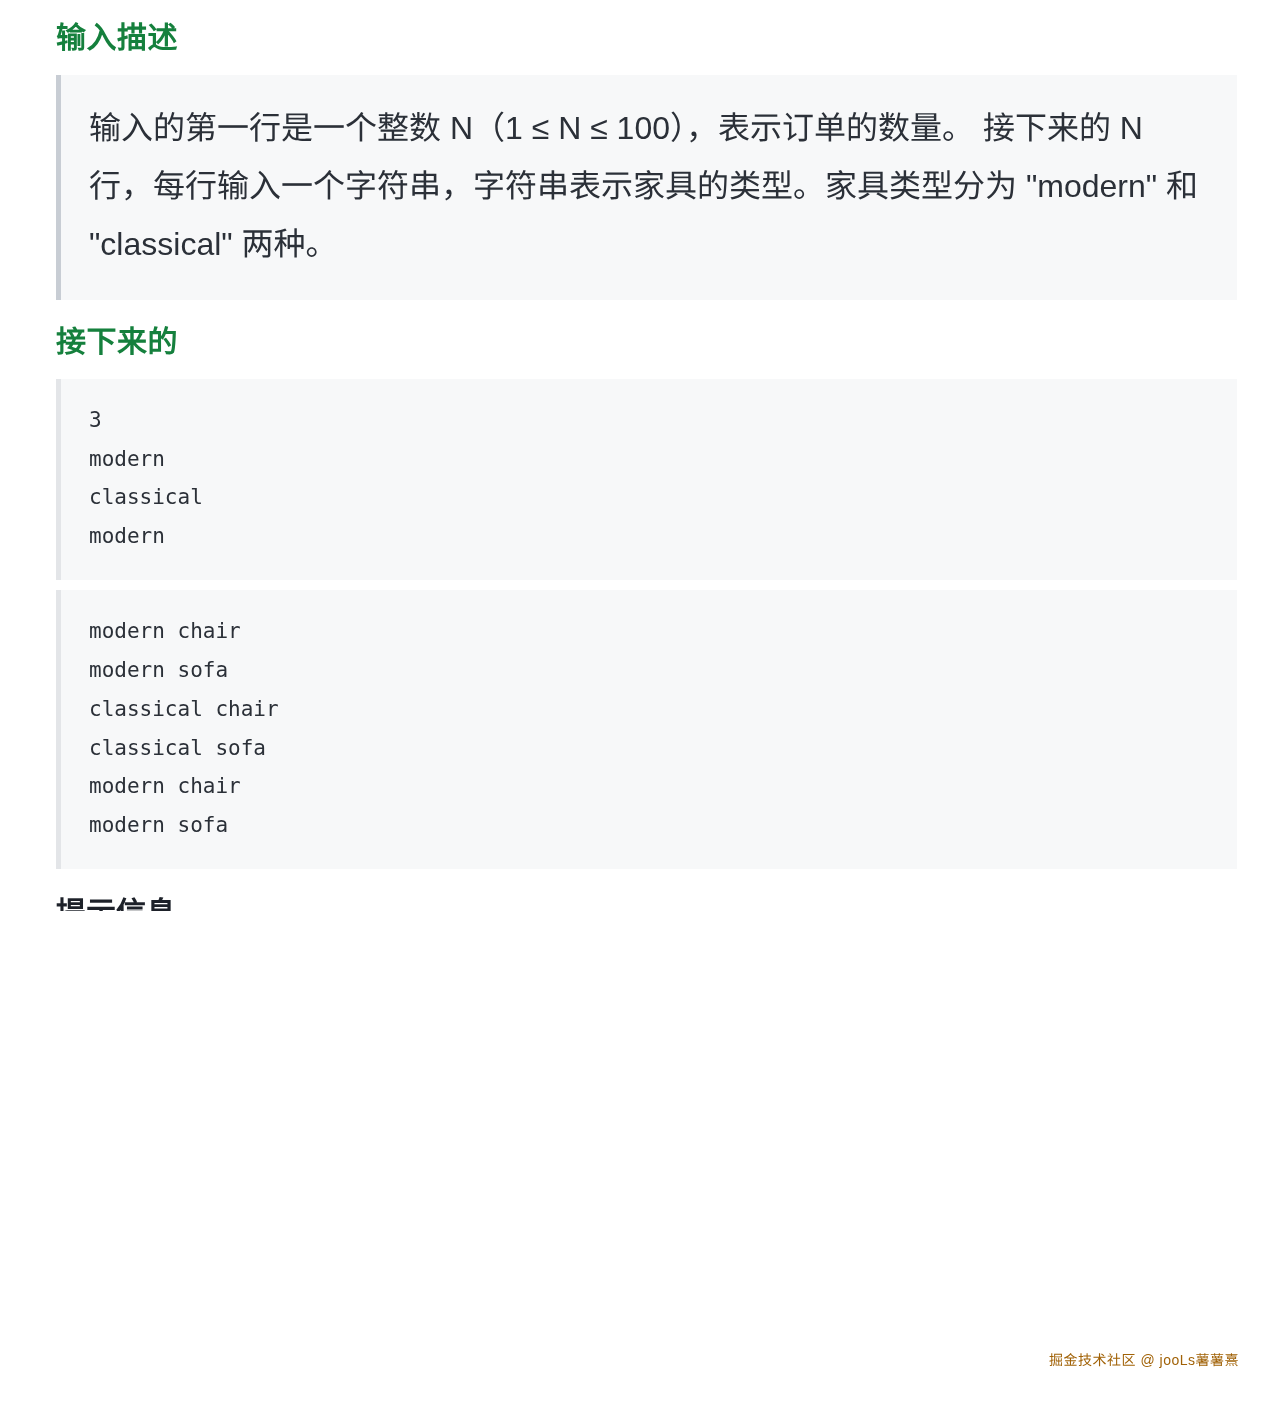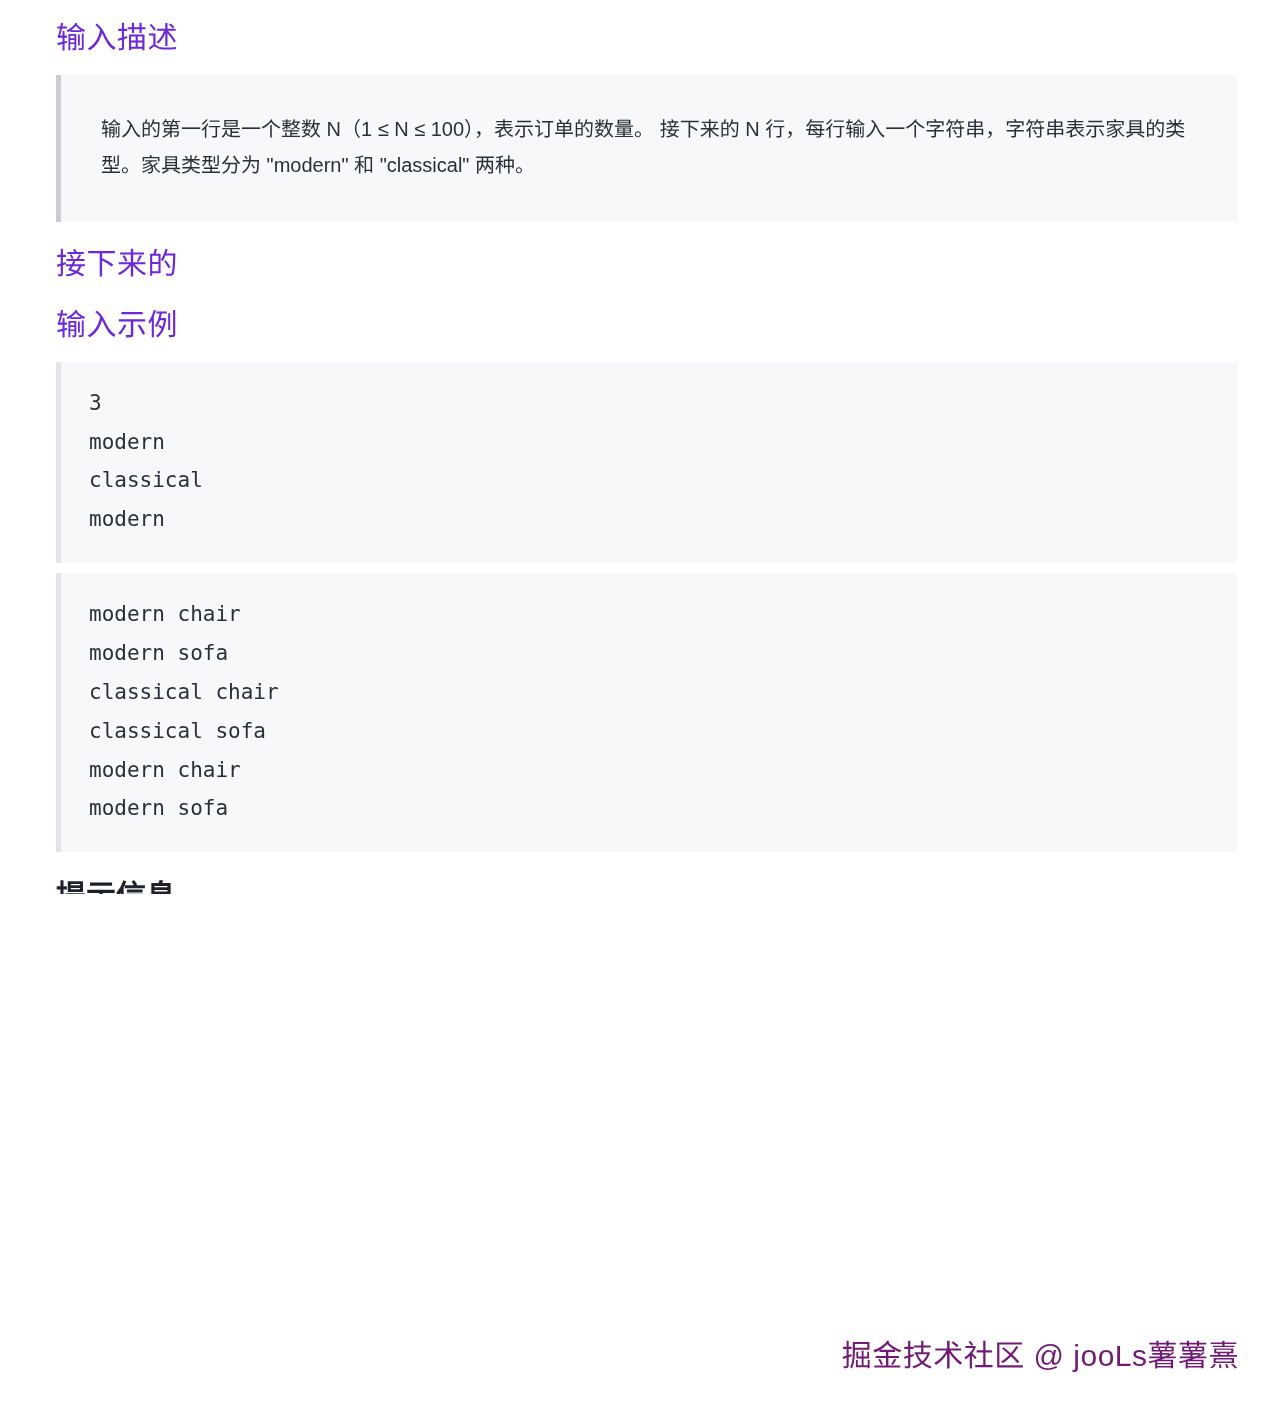--- a/index.html
+++ b/index.html
@@ -14,39 +14,39 @@
     color: #1d2129;
     position: relative;
     overflow: hidden;
   }
   .page {
     padding: 14px 40px 0 56px;
     box-sizing: border-box;
   }
   h2.section-title {
     font-size: 30px;
-    font-weight: 400;
+    font-weight: 700;
     letter-spacing: 0.5px;
-    color: #6d28d9;
+    color: #15803d;
     margin: 22px 0 18px 0;
     line-height: 1.3;
   }
   h2.section-title:first-child {
     margin-top: 4px;
   }
   .quote-block {
     border-left: 5px solid #c8cdd4;
     background: #f7f8f9;
     padding: 24px 28px 26px 28px;
     margin: 0 0 10px 0;
     box-sizing: border-box;
   }
   .quote-block p {
-    margin: 12px;
-    font-size: 20px;
+    margin: 0;
+    font-size: 32px;
     line-height: 1.82;
     color: #2b3038;
     word-break: break-word;
   }
   .code-block {
     background: #f7f8f9;
     border-left: 5px solid #e3e5e8;
     padding: 22px 28px 24px 28px;
     margin: 0 0 10px 0;
     box-sizing: border-box;
@@ -55,23 +55,23 @@
     margin: 0;
     font-family: "DejaVu Sans Mono", "Liberation Mono", monospace;
     font-size: 21px;
     line-height: 1.85;
     color: #2b3038;
     white-space: pre;
   }
   .watermark {
     position: absolute;
     right: 38px;
-    bottom: 36px;
-    font-size: 30px;
-    color: #701a75;
+    bottom: 42px;
+    font-size: 14px;
+    color: #a16207;
     font-family: "Liberation Sans", sans-serif;
     letter-spacing: 0.5px;
     white-space: nowrap;
   }
   .cut-title {
     font-size: 30px;
     font-weight: 700;
     color: #1d2129;
     margin: 24px 0 0 0;
     line-height: 1.3;
@@ -87,21 +87,20 @@
   <h2 class="section-title">输入描述</h2>
 
   <div class="quote-block">
     <p>输入的第一行是一个整数 N（1 ≤ N ≤ 100），表示订单的数量。
 接下来的 N 行，每行输入一个字符串，字符串表示家具的类型。家具类型分为 "modern" 和 "classical" 两种。</p>
   </div>
 
   <h2 class="section-title">接下来的</h2>
 
 
-  <h2 class="section-title">输入示例</h2>
 
   <div class="code-block">
     <pre>3
 modern
 classical
 modern</pre>
   </div>
 
 
   <div class="code-block">

